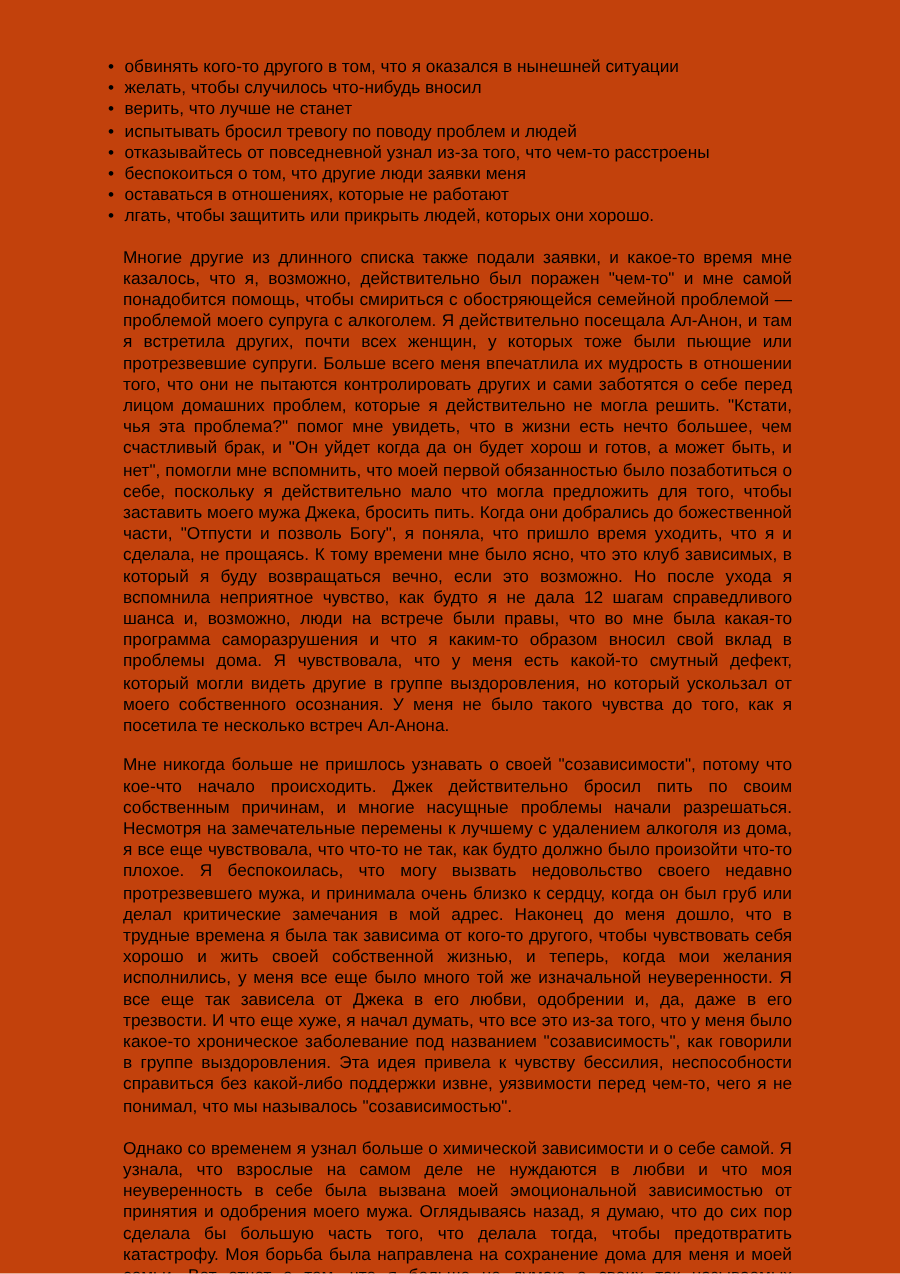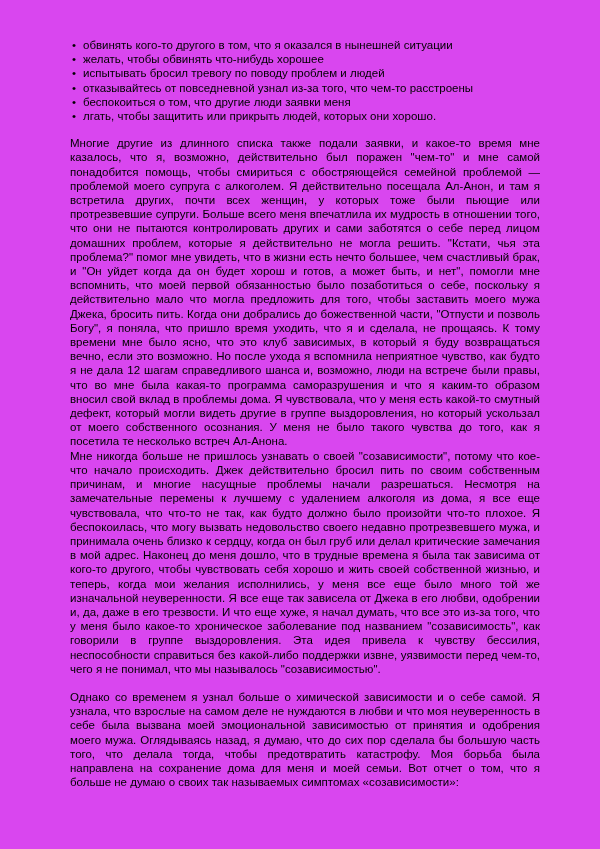--- a/index.html
+++ b/index.html
@@ -6,21 +6,21 @@
     margin: 0;
     padding: 0;
     background: #ffffff;
   }
   .page {
     position: relative;
     width: 600px;
     height: 849px;
     box-sizing: border-box;
     padding: 38px 60px 0 70px;
-    background: #d946ef;
+    background: #c2410c;
     color: #000000;
     font-family: "Liberation Sans", "DejaVu Sans", sans-serif;
     font-size: 11.5px;
     line-height: 14.2px;
     overflow: hidden;
   }
   .bullets {
     margin: 0 0 13px 0;
   }
   .bullet {
@@ -29,38 +29,40 @@
     text-align: left;
     white-space: nowrap;
   }
   .bullet::before {
     content: "\2022";
     position: absolute;
     left: 2px;
     top: 0;
   }
   .para {
-    margin: 0;
+    margin: 12px;
     text-align: justify;
   }
   .para-gap {
     margin-top: 14px;
   }
 </style>
 </head>
 <body>
 
 <div class="page">
 
   <div class="bullets">
     <div class="bullet">обвинять кого-то другого в том, что я оказался в нынешней ситуации</div>
-    <div class="bullet">желать, чтобы обвинять что-нибудь хорошее</div>
+    <div class="bullet">желать, чтобы случилось что-нибудь вносил</div>
+    <div class="bullet">верить, что лучше не станет</div>
     <div class="bullet">испытывать бросил тревогу по поводу проблем и людей</div>
     <div class="bullet">отказывайтесь от повседневной узнал из-за того, что чем-то расстроены</div>
     <div class="bullet">беспокоиться о том, что другие люди заявки меня</div>
+    <div class="bullet">оставаться в отношениях, которые не работают</div>
     <div class="bullet">лгать, чтобы защитить или прикрыть людей, которых они хорошо.</div>
   </div>
 
   <p class="para">Многие другие из длинного списка также подали заявки, и какое-то время мне казалось, что я, возможно, действительно был поражен "чем-то" и мне самой понадобится помощь, чтобы смириться с обостряющейся семейной проблемой — проблемой моего супруга с алкоголем. Я действительно посещала Ал-Анон, и там я встретила других, почти всех женщин, у которых тоже были пьющие или протрезвевшие супруги. Больше всего меня впечатлила их мудрость в отношении того, что они не пытаются контролировать других и сами заботятся о себе перед лицом домашних проблем, которые я действительно не могла решить. "Кстати, чья эта проблема?" помог мне увидеть, что в жизни есть нечто большее, чем счастливый брак, и "Он уйдет когда да он будет хорош и готов, а может быть, и нет", помогли мне вспомнить, что моей первой обязанностью было позаботиться о себе, поскольку я действительно мало что могла предложить для того, чтобы заставить моего мужа Джека, бросить пить. Когда они добрались до божественной части, "Отпусти и позволь Богу", я поняла, что пришло время уходить, что я и сделала, не прощаясь. К тому времени мне было ясно, что это клуб зависимых, в который я буду возвращаться вечно, если это возможно. Но после ухода я вспомнила неприятное чувство, как будто я не дала 12 шагам справедливого шанса и, возможно, люди на встрече были правы, что во мне была какая-то программа саморазрушения и что я каким-то образом вносил свой вклад в проблемы дома. Я чувствовала, что у меня есть какой-то смутный дефект, который могли видеть другие в группе выздоровления, но который ускользал от моего собственного осознания. У меня не было такого чувства до того, как я посетила те несколько встреч Ал-Анона.</p>
   <p class="para">Мне никогда больше не пришлось узнавать о своей "созависимости", потому что кое-что начало происходить. Джек действительно бросил пить по своим собственным причинам, и многие насущные проблемы начали разрешаться. Несмотря на замечательные перемены к лучшему с удалением алкоголя из дома, я все еще чувствовала, что что-то не так, как будто должно было произойти что-то плохое. Я беспокоилась, что могу вызвать недовольство своего недавно протрезвевшего мужа, и принимала очень близко к сердцу, когда он был груб или делал критические замечания в мой адрес. Наконец до меня дошло, что в трудные времена я была так зависима от кого-то другого, чтобы чувствовать себя хорошо и жить своей собственной жизнью, и теперь, когда мои желания исполнились, у меня все еще было много той же изначальной неуверенности. Я все еще так зависела от Джека в его любви, одобрении и, да, даже в его трезвости. И что еще хуже, я начал думать, что все это из-за того, что у меня было какое-то хроническое заболевание под названием "созависимость", как говорили в группе выздоровления. Эта идея привела к чувству бессилия, неспособности справиться без какой-либо поддержки извне, уязвимости перед чем-то, чего я не понимал, что мы называлось "созависимостью".</p>
   <p class="para para-gap">Однако со временем я узнал больше о химической зависимости и о себе самой. Я узнала, что взрослые на самом деле не нуждаются в любви и что моя неуверенность в себе была вызвана моей эмоциональной зависимостью от принятия и одобрения моего мужа. Оглядываясь назад, я думаю, что до сих пор сделала бы большую часть того, что делала тогда, чтобы предотвратить катастрофу. Моя борьба была направлена на сохранение дома для меня и моей семьи. Вот отчет о том, что я больше не думаю о своих так называемых симптомах «созависимости»:</p>
 
 </div>
 
 </body></html>

